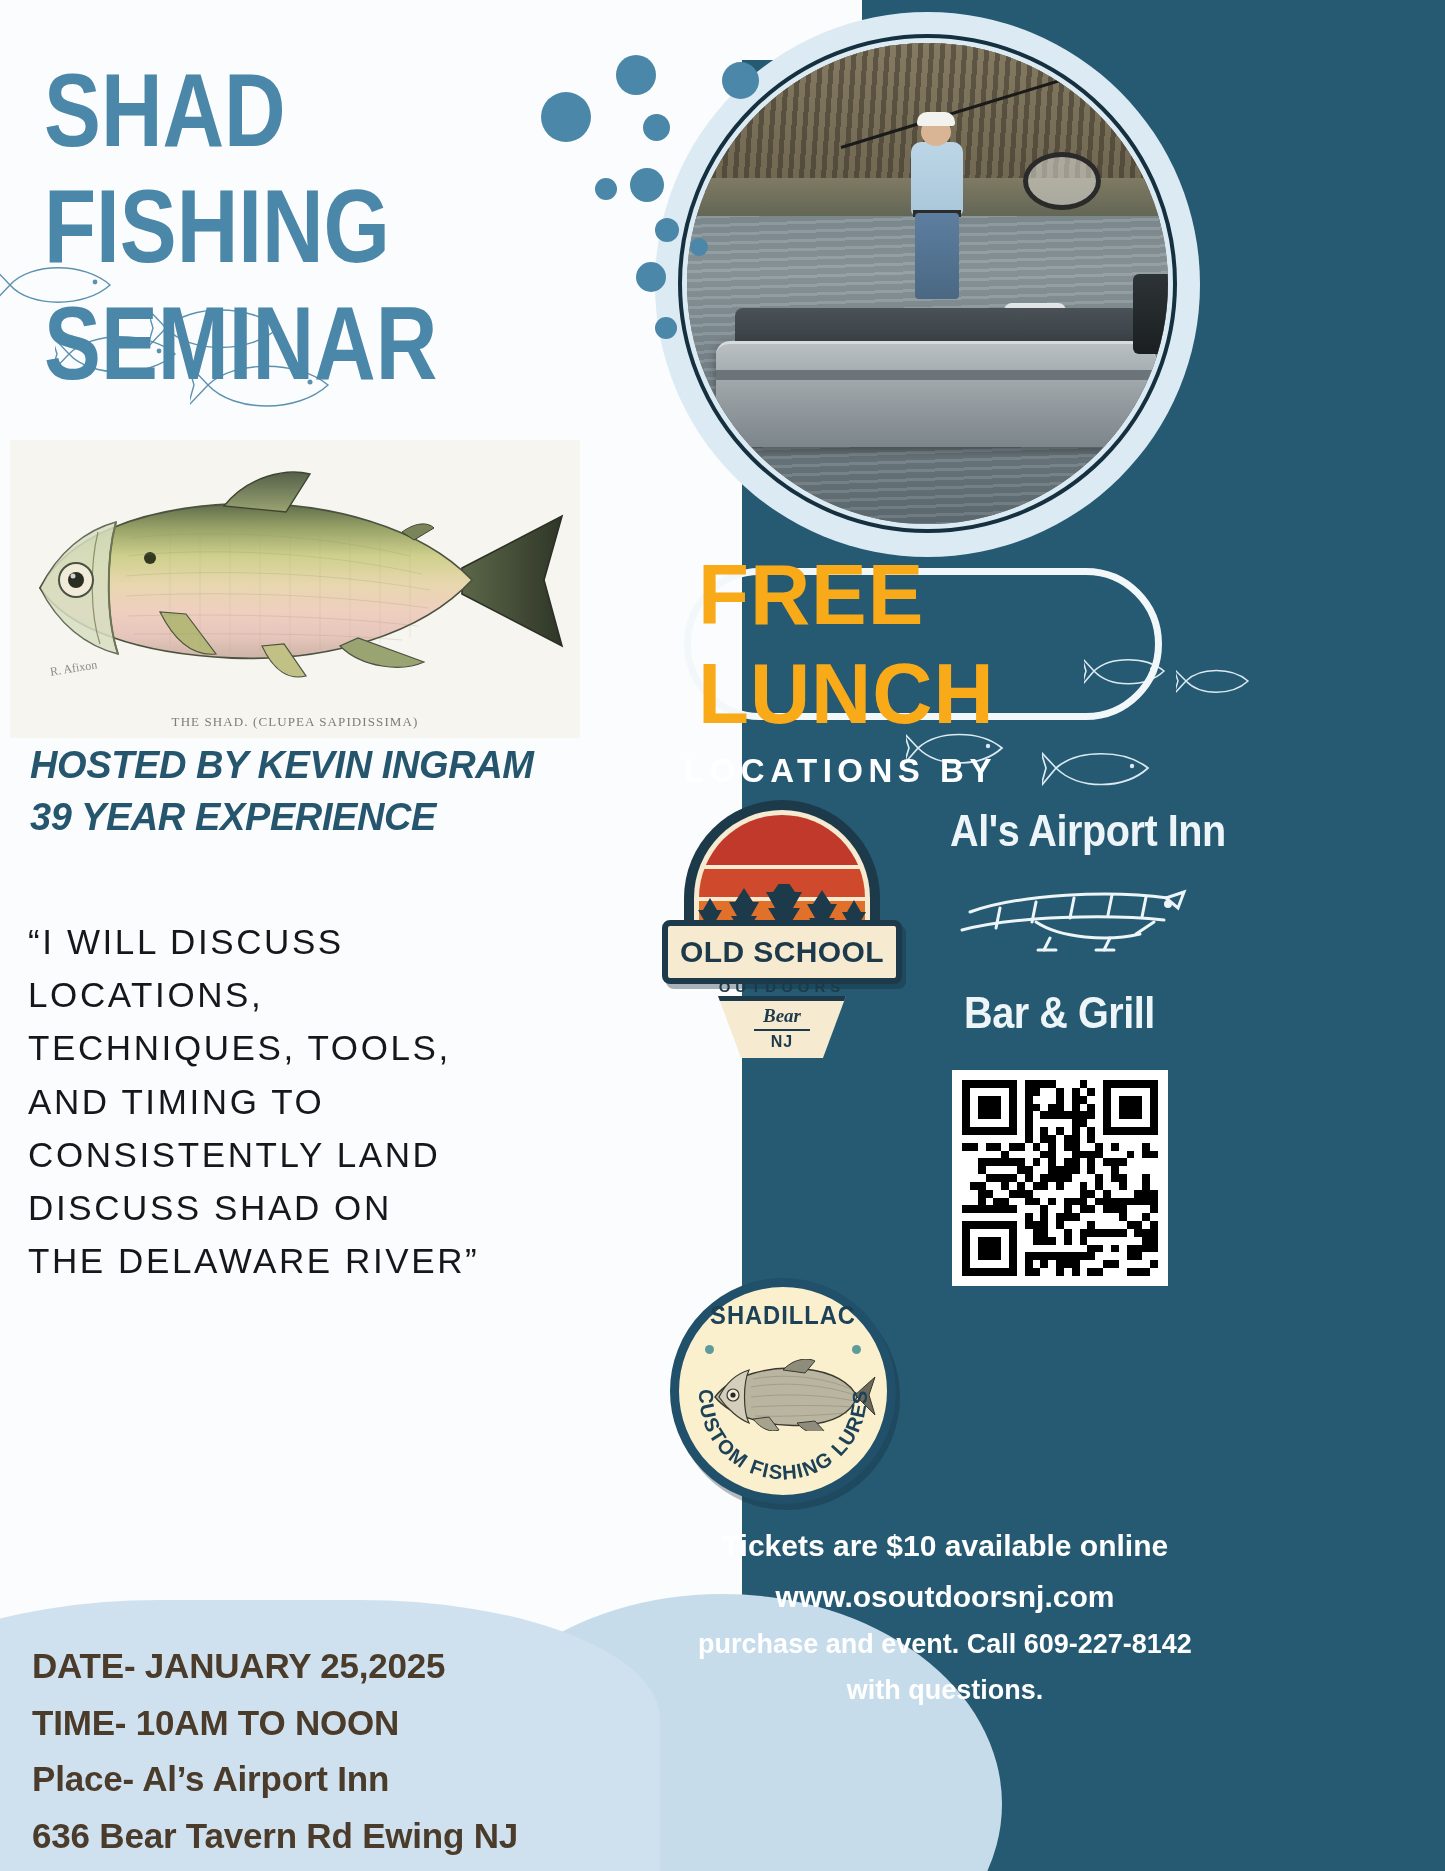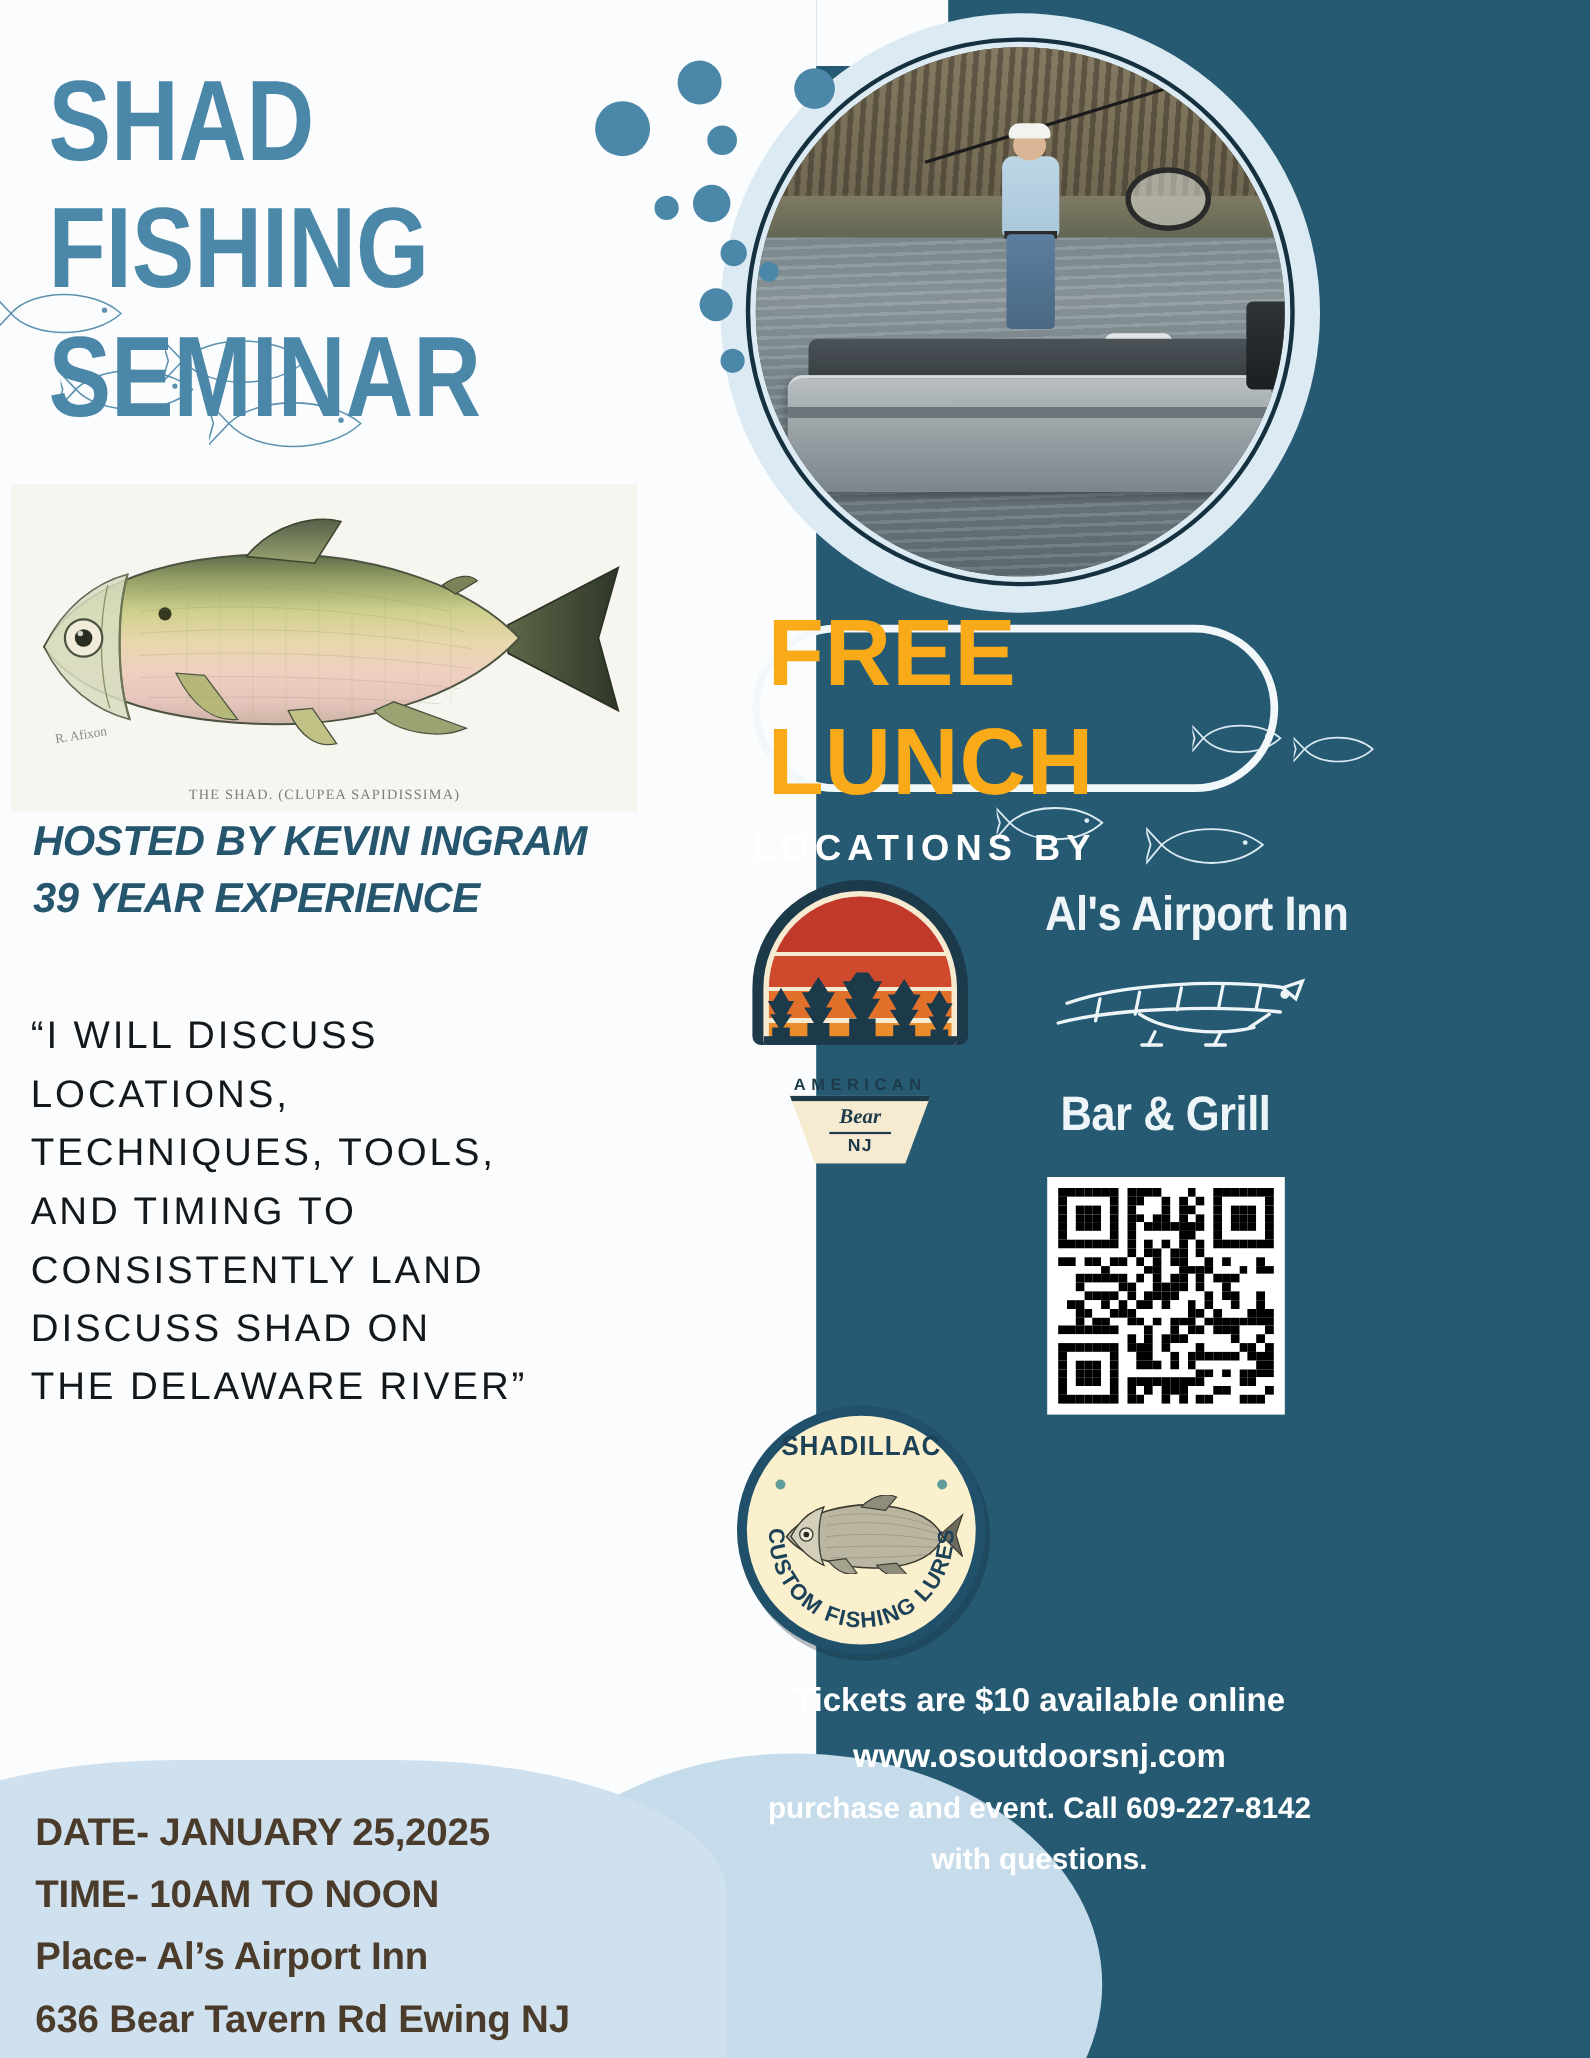--- a/index.html
+++ b/index.html
@@ -549,21 +549,24 @@
       <div class="os-sun"></div>
       <svg class="os-trees" viewBox="0 0 176 66" preserveAspectRatio="none">
         <path d="M8 66 L8 50 L14 50 L6 38 L11 38 L4 26 L9 26 L16 14 L23 26 L28 26 L21 38 L26 38 L18 50 L24 50 L24 66 Z" fill="#1d3a4b"></path>
         <path d="M40 66 L40 46 L46 46 L37 32 L43 32 L35 18 L41 18 L50 4 L59 18 L65 18 L57 32 L63 32 L54 46 L60 46 L60 66 Z" fill="#1d3a4b"></path>
         <path d="M78 66 L78 42 L85 42 L74 24 L81 24 L72 8 L79 8 L90 -8 L101 8 L108 8 L99 24 L106 24 L95 42 L102 42 L102 66 Z" fill="#1d3a4b"></path>
         <path d="M118 66 L118 48 L124 48 L115 34 L121 34 L113 20 L119 20 L128 6 L137 20 L143 20 L135 34 L141 34 L132 48 L138 48 L138 66 Z" fill="#1d3a4b"></path>
         <path d="M152 66 L152 52 L157 52 L150 40 L155 40 L148 28 L153 28 L160 16 L167 28 L172 28 L165 40 L170 40 L163 52 L168 52 L168 66 Z" fill="#1d3a4b"></path>
         <rect x="0" y="58" width="176" height="8" fill="#1d3a4b"></rect>
       </svg>
     </div>
-    <div class="os-sub">AMERICAN</div>
+    <div class="os-plate">
+      <span>OLD SCHOOL</span>
+    </div>
+    <div class="os-sub">OUTDOORS</div>
     <div class="os-ribbon">
       <span class="ew">Bear</span>
       <span class="nj">NJ</span>
     </div>
   </div>
 
   <div class="als">
     <div class="als-l1">Al's Airport Inn</div>
     <svg class="als-plane" viewBox="0 0 250 105">
       <g fill="none" stroke="#eef5f8" stroke-width="3" stroke-linecap="round">

